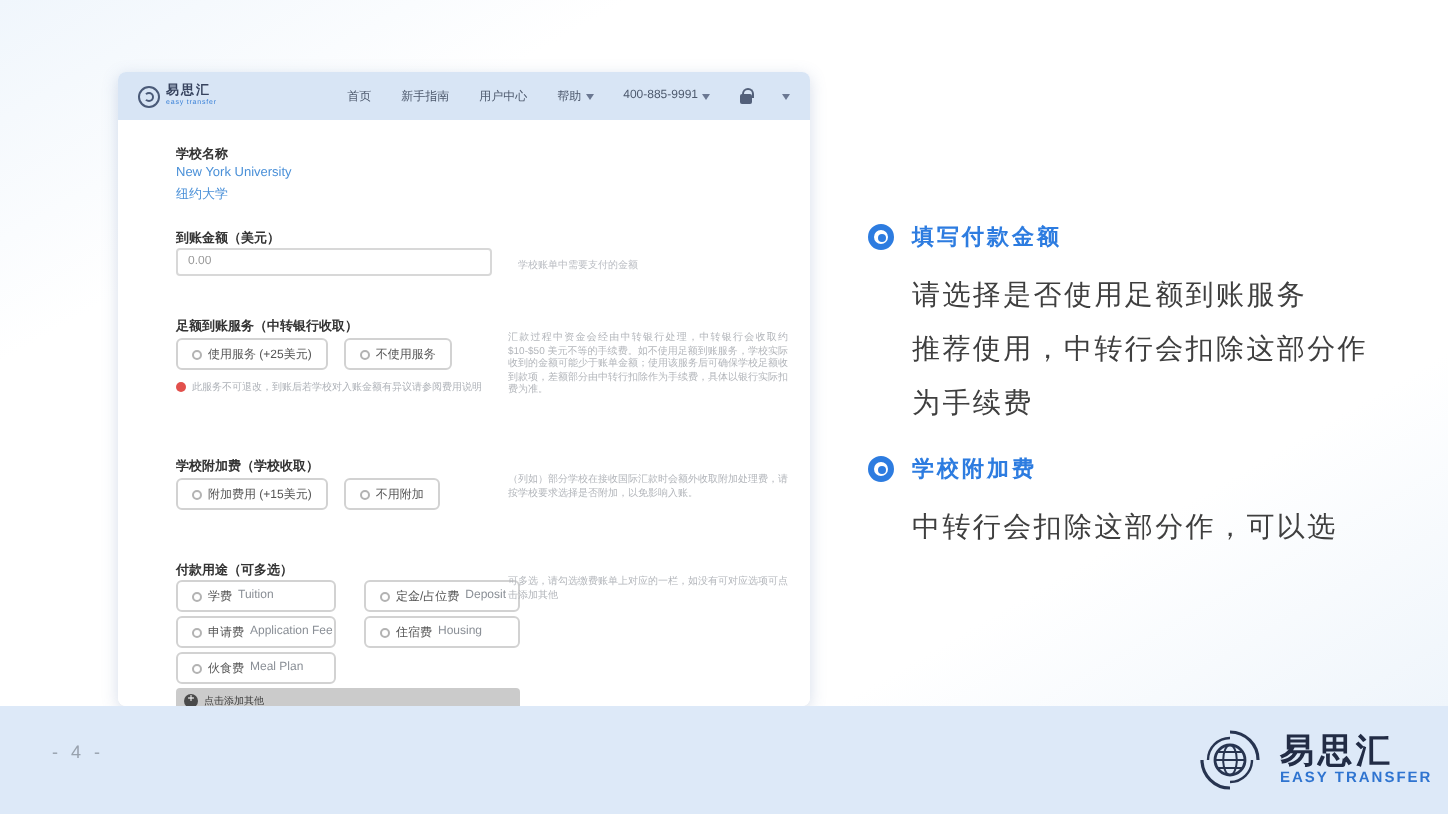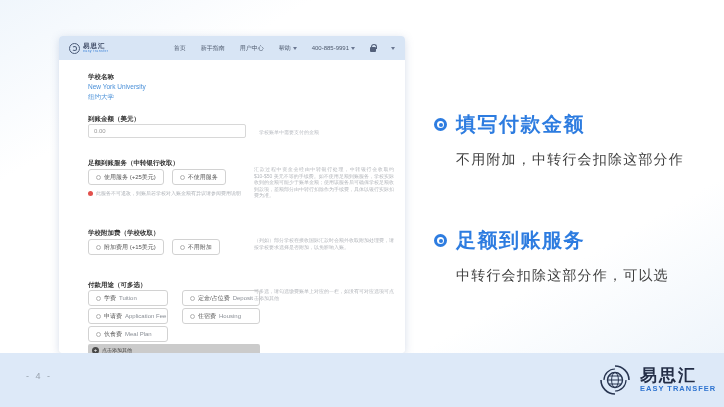--- a/index.html
+++ b/index.html
@@ -46,21 +46,21 @@
              display:flex; align-items:center; gap:3px; padding:0 4px; font-size:5px; color:#3d3d3d; cursor:pointer; }
   .plus-circle { width:7px; height:7px; border-radius:50%; background:#4a4a4a; color:#fff; font-size:6px;
                  line-height:7px; text-align:center; flex:none; }
 
   
   .ann { position:absolute; left:434px; width:270px; }
   .ann-head { display:flex; align-items:center; gap:9px; }
   .marker { width:13px; height:13px; border-radius:50%; border:3px solid #2d7ce0; position:relative; flex:none; }
   .marker::after { content:""; position:absolute; left:50%; top:50%; width:4px; height:4px; margin:-2px 0 0 -2px;
                    border-radius:50%; background:#2d7ce0; }
-  .ann-title { font-size:20px; font-weight:bold; color:#2d7ce0; letter-spacing:1.5px; }
+  .ann-title { font-size:11px; font-weight:bold; color:#2d7ce0; letter-spacing:1.5px; }
   .ann-body { margin:8px 0 0 22px; }
   .ann-line { font-size:14px; color:#3f3f3f; line-height:27px; letter-spacing:1.2px; }
 
   
   .footer { position:absolute; left:0; top:353px; width:724px; height:54px; background:#dde9f8; }
   .page-num { position:absolute; left:26px; top:18px; font-size:9px; color:#98a2ae; letter-spacing:2px; }
   .brand { position:absolute; left:596px; top:8px; display:flex; align-items:center; gap:6px; }
   .brand-txt { display:flex; flex-direction:column; line-height:1.15; }
   .brand-cn { font-size:17px; font-weight:bold; color:#222c45; letter-spacing:2px; }
   .brand-en { font-size:7.5px; font-weight:bold; color:#2f74d0; letter-spacing:1px; }
@@ -181,28 +181,30 @@
       <div class="note" style="top:228px">可多选，请勾选缴费账单上对应的一栏，如没有可对应选项可点击添加其他</div>
     </div>
   </div>
 
   <div class="ann" style="top:111px">
     <div class="ann-head">
       <span class="marker"></span>
       <span class="ann-title">填写付款金额</span>
     </div>
     <div class="ann-body">
-      <div class="ann-line">不用附加，中转行会扣除这部分作</div>
+      <div class="ann-line">请选择是否使用足额到账服务</div>
+      <div class="ann-line">推荐使用，中转行会扣除这部分作</div>
+      <div class="ann-line">为手续费</div>
     </div>
   </div>
 
   <div class="ann" style="top:227px">
     <div class="ann-head">
       <span class="marker"></span>
-      <span class="ann-title">足额到账服务</span>
+      <span class="ann-title">学校附加费</span>
     </div>
     <div class="ann-body">
       <div class="ann-line">中转行会扣除这部分作，可以选</div>
     </div>
   </div>
 
   <div class="footer">
     <span class="page-num">- 4 -</span>
     <div class="brand">
       <svg width="38" height="38" viewBox="0 0 38 38">

